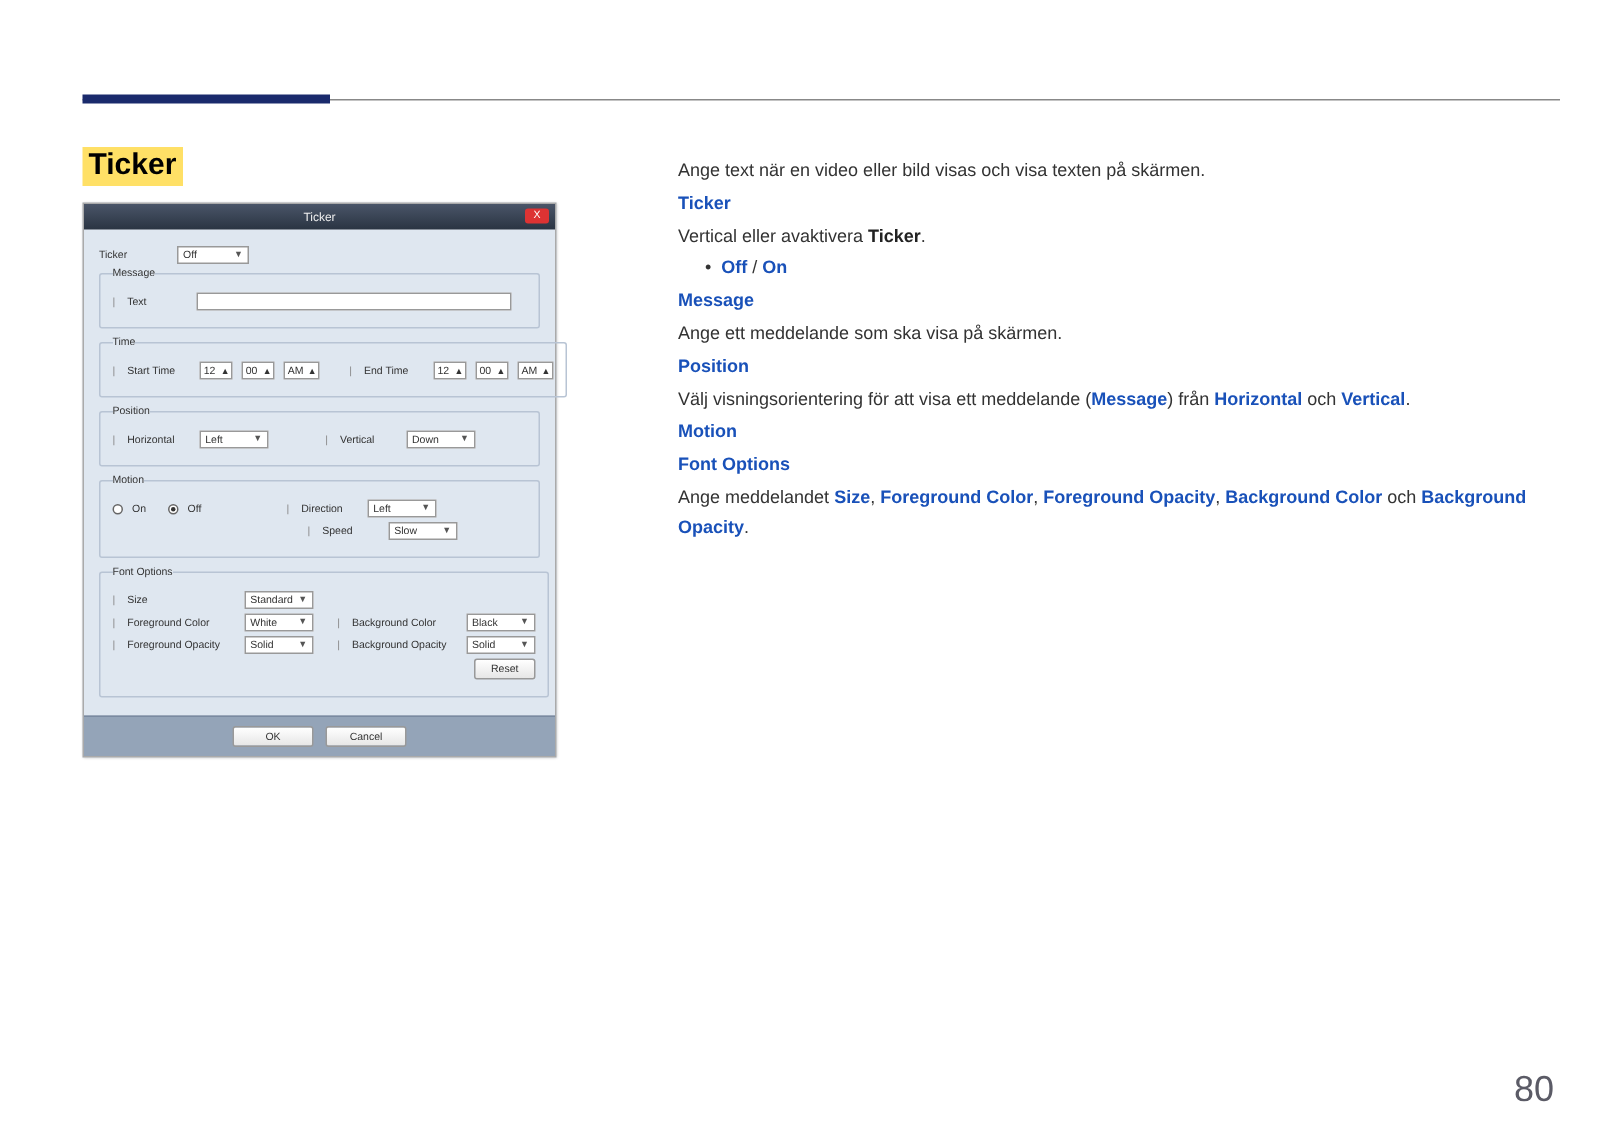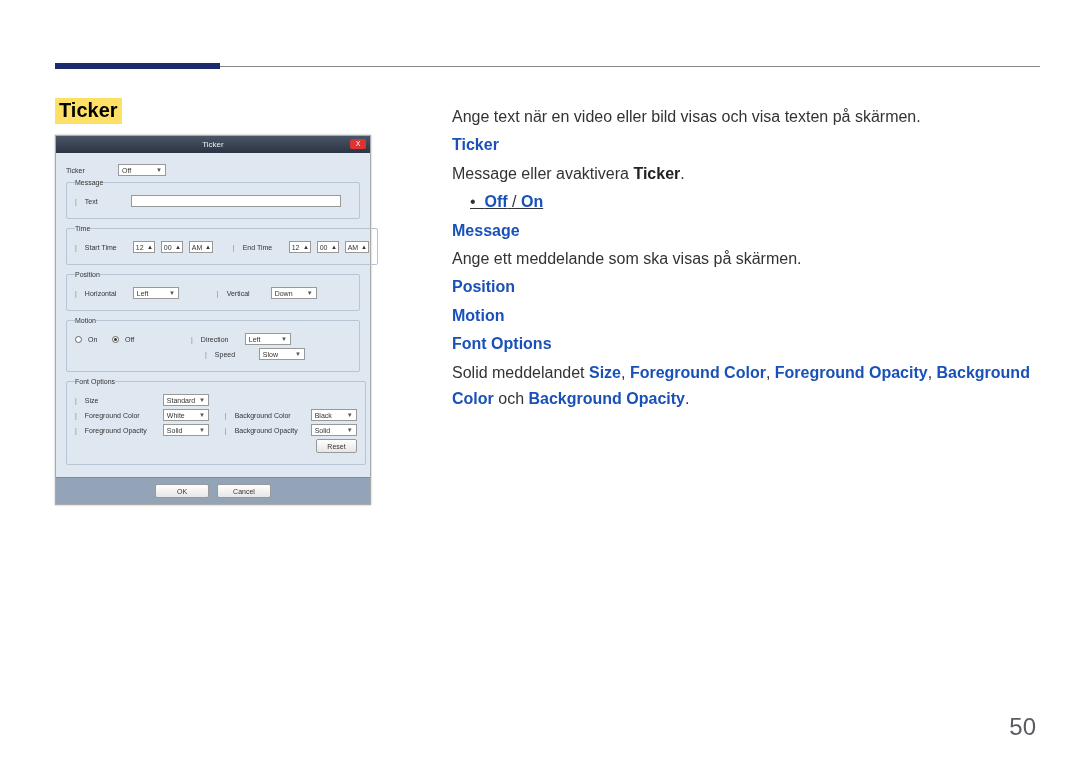--- a/index.html
+++ b/index.html
@@ -142,28 +142,28 @@
     justify-content: center;
     gap: 8px;
     border-top: 1px solid #7a8aa0;
   }
   .dlg-footer .btn { width: 54px; justify-content:center; }
   .body-text {
     position: absolute;
     left: 452px;
     top: 104px;
     right: 45px;
-    font-size: 16px;
+    font-size: 12px;
     line-height: 1.65;
     color: #333;
   }
   .body-text p { margin-bottom: 2px; }
   .blue-bold { color: #1951b9; font-weight: bold; }
   .black-bold { font-weight: bold; color: #222; }
-  .bullet { padding-left: 18px; text-decoration: underline; }
+  .bullet { padding-left: 18px; }
   .page-number {
     position: absolute;
     bottom: 22px;
     right: 44px;
     font-size: 24px;
     color: #5b5b66;
     font-weight: normal;
   }
 </style>
 </head>
@@ -336,26 +336,29 @@
   <div class="dlg-footer">
     <div class="btn">OK</div>
     <div class="btn">Cancel</div>
   </div>
 </div>
 
 <div class="body-text">
   <p>Ange text när en video eller bild visas och visa texten på skärmen.</p>
   <p class="blue-bold">Ticker</p>
   <p>
-    <span>Message eller avaktivera </span><span class="black-bold">Ticker</span><span>.</span>
+    <span>Vertical eller avaktivera </span><span class="black-bold">Ticker</span><span>.</span>
   </p>
   <p class="bullet">•&nbsp;&nbsp;<span class="blue-bold">Off</span><span> / </span><span class="blue-bold">On</span></p>
   <p class="blue-bold">Message</p>
-  <p>Ange ett meddelande som ska visas på skärmen.</p>
+  <p>Ange ett meddelande som ska visa på skärmen.</p>
   <p class="blue-bold">Position</p>
+  <p>
+    <span>Välj visningsorientering för att visa ett meddelande (</span><span class="blue-bold">Message</span><span>) från </span><span class="blue-bold">Horizontal</span><span> och </span><span class="blue-bold">Vertical</span><span>.</span>
+  </p>
   <p class="blue-bold">Motion</p>
   <p class="blue-bold">Font Options</p>
   <p>
-    <span>Solid meddelandet </span><span class="blue-bold">Size</span><span>, </span><span class="blue-bold">Foreground Color</span><span>, </span><span class="blue-bold">Foreground Opacity</span><span>, </span><span class="blue-bold">Background Color</span><span> och </span><span class="blue-bold">Background Opacity</span><span>.</span>
+    <span>Ange meddelandet </span><span class="blue-bold">Size</span><span>, </span><span class="blue-bold">Foreground Color</span><span>, </span><span class="blue-bold">Foreground Opacity</span><span>, </span><span class="blue-bold">Background Color</span><span> och </span><span class="blue-bold">Background Opacity</span><span>.</span>
   </p>
 </div>
 
-<div class="page-number">50</div>
+<div class="page-number">80</div>
 
 </body></html>

